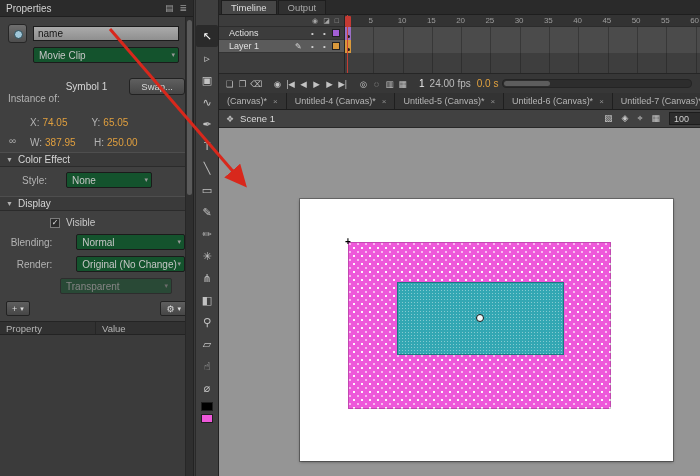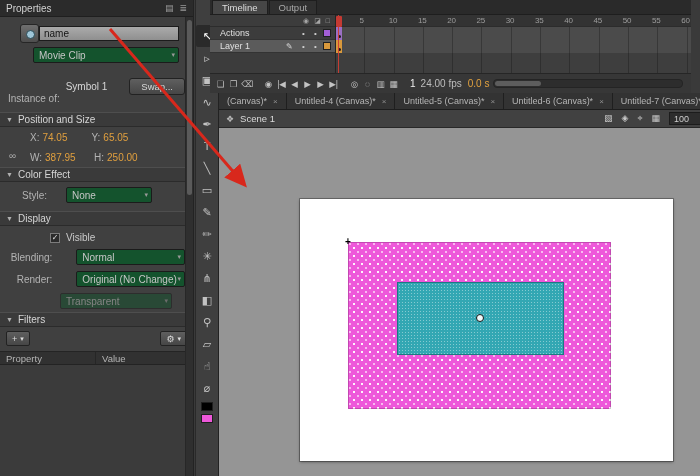--- a/index.html
+++ b/index.html
@@ -7,21 +7,21 @@
   .app {
     position:relative; width:700px; height:476px; overflow:hidden;
     background:#3a3a3a; color:#c8c8c8;
     font-family:"Liberation Sans","DejaVu Sans",sans-serif; font-size:10px;
   }
   
   .props { position:absolute; left:0; top:0; width:194px; height:476px; background:#404040; border-right:1px solid #232323; }
   .props-header { height:17px; background:#2b2b2b; border-bottom:1px solid #1f1f1f; display:flex; align-items:center; padding:0 6px; color:#d2d2d2; }
   .props-header .spacer { flex:1; }
   .hicon { color:#9a9a9a; font-size:9px; margin-left:6px; }
-  .inst-row { display:flex; align-items:center; padding:7px 14px 4px 20px; }
+  .inst-row { display:flex; align-items:center; gap:6px; padding:7px 14px 4px 8px; }
   .symbol-icon { width:19px; height:19px; background:linear-gradient(#6f6f6f,#4e4e4e); border:1px solid #262626; border-radius:3px; position:relative; flex:none; }
   .symbol-icon::after { content:""; position:absolute; left:5px; top:5px; width:7px; height:7px; border-radius:50%; background:#9fc6d8; border:1px solid #2a4a55; }
   .name-field { flex:1; height:15px; background:linear-gradient(#ababab,#8f8f8f); border:1px solid #1c1c1c; color:#141414; display:flex; align-items:center; padding:0 4px; }
   .type-row { padding:0 14px 6px 33px; display:flex; }
   .dropdown { position:relative; height:16px; background:#14532d; border:1px solid #1b1b1b; border-radius:2px; color:#c6c6c6; display:flex; align-items:center; padding:0 14px 0 5px; white-space:nowrap; overflow:hidden; }
   .dropdown .arrow { position:absolute; right:3px; font-size:7px; color:#999; }
   .dd-flex { flex:1; }
   .io-row { display:flex; align-items:center; gap:4px; padding:0 8px 8px 8px; }
   .io-label { color:#b3b3b3;margin-top:24px; }
   .io-value { color:#d6d6d6; flex:1; padding-left:2px; }
@@ -48,21 +48,21 @@
   .col-val { padding-left:6px; }
   .ftable-body { height:150px; background:#3b3b3b; }
   .props-scroll { position:absolute; right:0; top:17px; bottom:0; width:8px; background:#2f2f2f; border-left:1px solid #272727; }
   .props-thumb { position:absolute; left:1px; right:1px; top:3px; height:175px; background:#5a5a5a; border-radius:3px; }
   
   .tools { position:absolute; left:195px; top:0; width:24px; height:476px; background:#3f3f3f; border-left:1px solid #2a2a2a; border-right:1px solid #222; display:flex; flex-direction:column; align-items:center; padding-top:25px; }
   .tool { width:22px; height:22px; display:flex; align-items:center; justify-content:center; font-size:11px; color:#c2c2c2; flex:none; }
   .tool.active { background:#2a2a2a; border-radius:2px; color:#fff; }
   .swatch { width:12px; height:9px; border:1px solid #1f1f1f; margin-top:3px; flex:none; }
   
-  .timeline { position:absolute; left:210px; top:0; width:481px; height:93px; background:#3c3c3c; border-bottom:1px solid #1f1f1f; }
+  .timeline { position:absolute; left:219px; top:0; width:481px; height:93px; background:#3c3c3c; border-bottom:1px solid #1f1f1f; }
   .tl-tabs { height:15px; background:#2a2a2a; border-bottom:1px solid #1e1e1e; display:flex; align-items:flex-end; padding-left:2px; }
   .tl-tab { height:14px; padding:0 9px; display:flex; align-items:center; font-size:9.5px; color:#a8a8a8; background:#303030; border:1px solid #1e1e1e; border-bottom:none; margin-right:1px; }
   .tl-tab.active { background:#464646; color:#dedede; }
   .tl-body { position:relative; height:58px; }
   .layers-col { position:absolute; left:0; top:0; width:126px; height:58px; background:#3c3c3c; border-right:1px solid #242424; }
   .layers-head { height:12px; display:flex; justify-content:flex-end; align-items:center; gap:5px; padding-right:5px; font-size:7px; color:#a5a5a5; border-bottom:1px solid #2c2c2c; }
   .layer-row { height:13px; display:flex; align-items:center; gap:3px; padding:0 4px 0 10px; font-size:9px; color:#e0e0e0; border-bottom:1px solid #333; }
   .layer-row.selected { background:#5b5b5b; }
   .layer-name { flex:1; white-space:nowrap; overflow:hidden; }
   .layer-edit { font-size:8px; color:#d8d8d8; width:10px; }
@@ -132,24 +132,20 @@
         <span>Movie Clip</span>
         <span class="arrow">▾</span>
       </div>
     </div>
     <div class="io-row">
       <span class="io-label">Instance of:</span>
       <span class="io-value">Symbol 1</span>
       <button class="swap-btn">Swap...</button>
     </div>
 
-    <div class="sec">
-      <span class="tri">▼</span>
-      <span>Position and Size</span>
-    </div>
     <div class="pos-row">
       <span class="plabel">X:</span>
       <span class="pval" style="color: rgb(224, 159, 62);">74.05</span>
       <span class="plabel">Y:</span>
       <span class="pval" style="color: rgb(224, 159, 62);">65.05</span>
     </div>
     <div class="pos-row">
       <span class="link-icon">∞</span>
       <span class="plabel">W:</span>
       <span class="pval" style="color: rgb(224, 159, 62);">387.95</span>
@@ -191,24 +187,20 @@
         <span class="arrow">▾</span>
       </div>
     </div>
     <div class="lab-row">
       <div class="dropdown w112 disabled ml52">
         <span>Transparent</span>
         <span class="arrow">▾</span>
       </div>
     </div>
 
-    <div class="sec">
-      <span class="tri">▼</span>
-      <span>Filters</span>
-    </div>
     <div class="filters-bar">
       <button class="mini-btn">
         <span>+</span>
         <span style="font-size:7px">▾</span>
       </button>
       <span class="spacer"></span>
       <button class="mini-btn">
         <span>⚙</span>
         <span style="font-size:7px">▾</span>
       </button>

